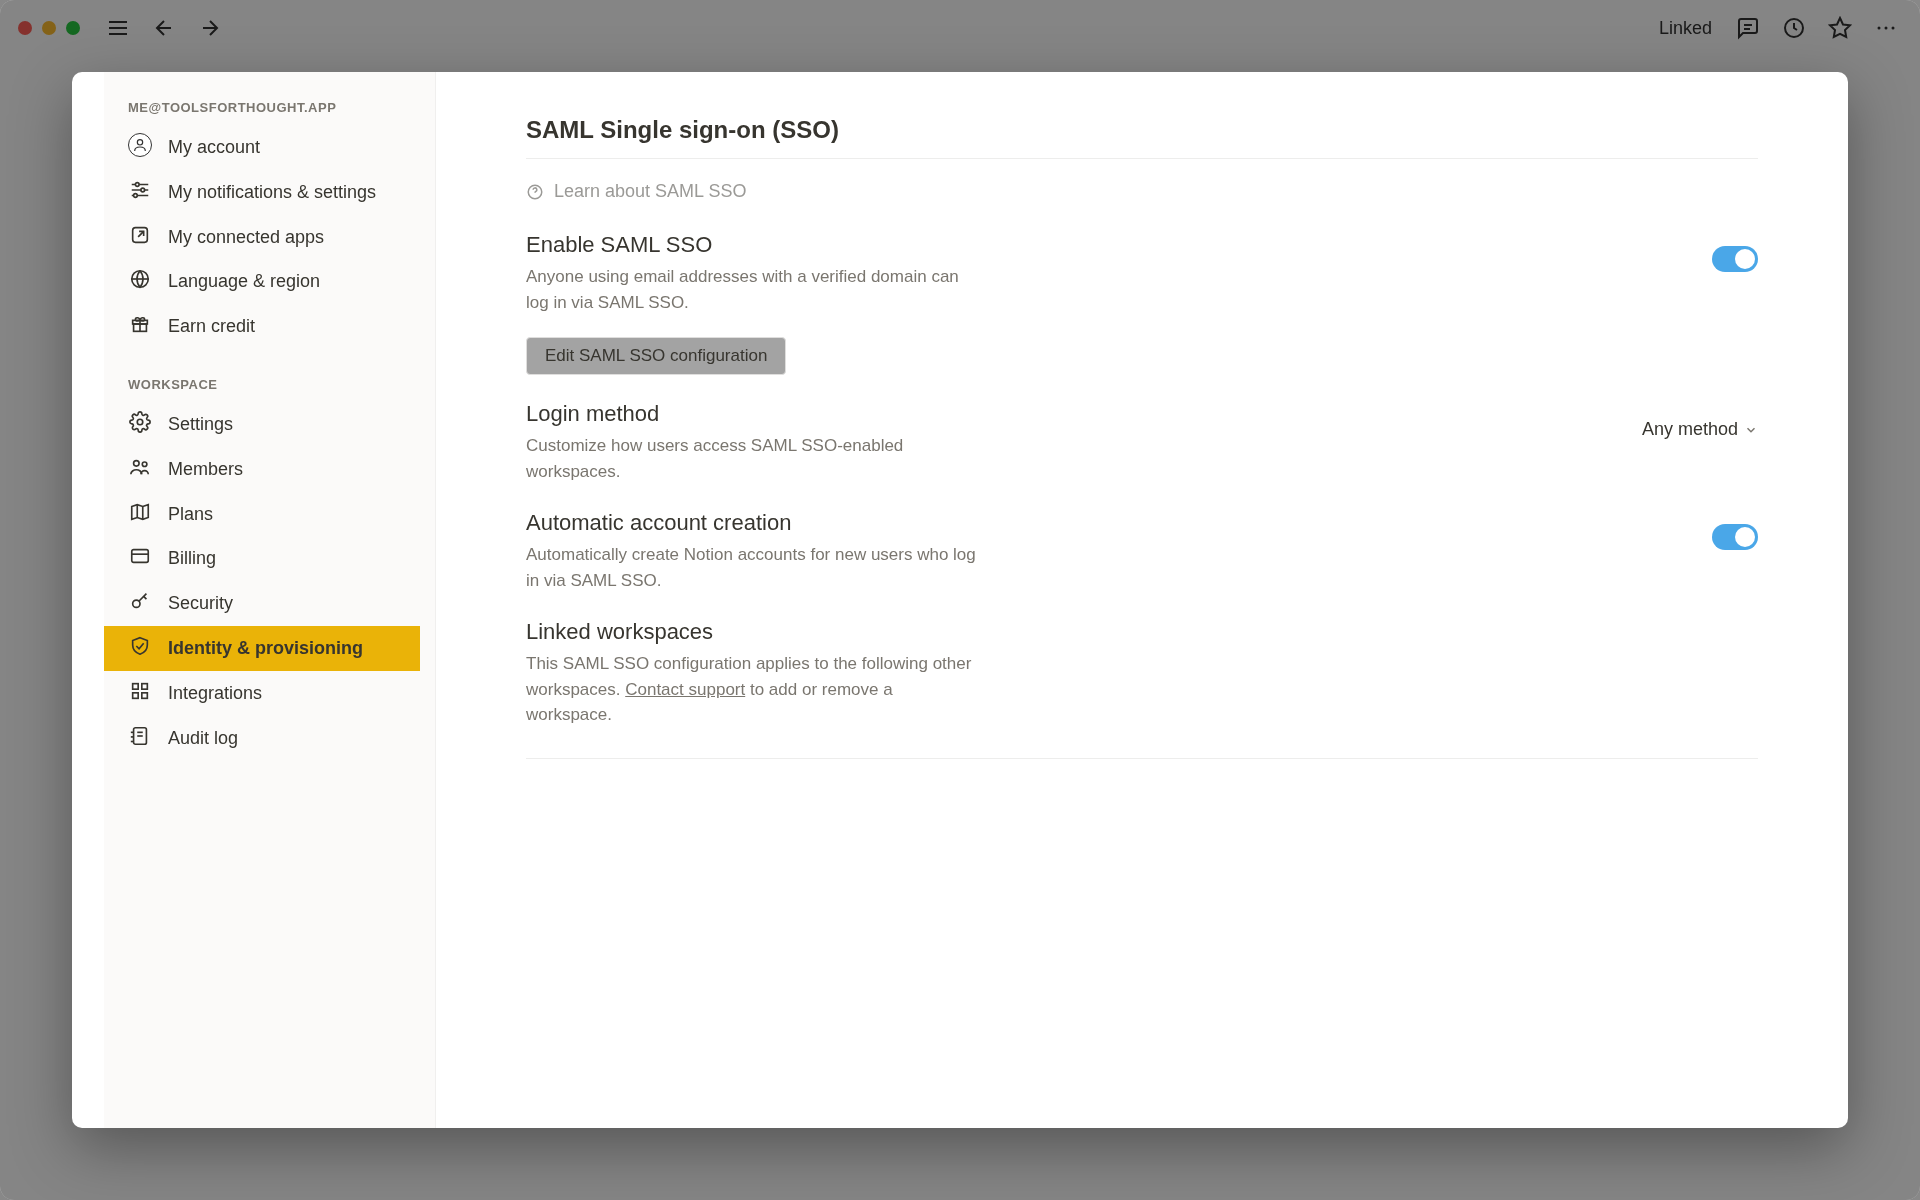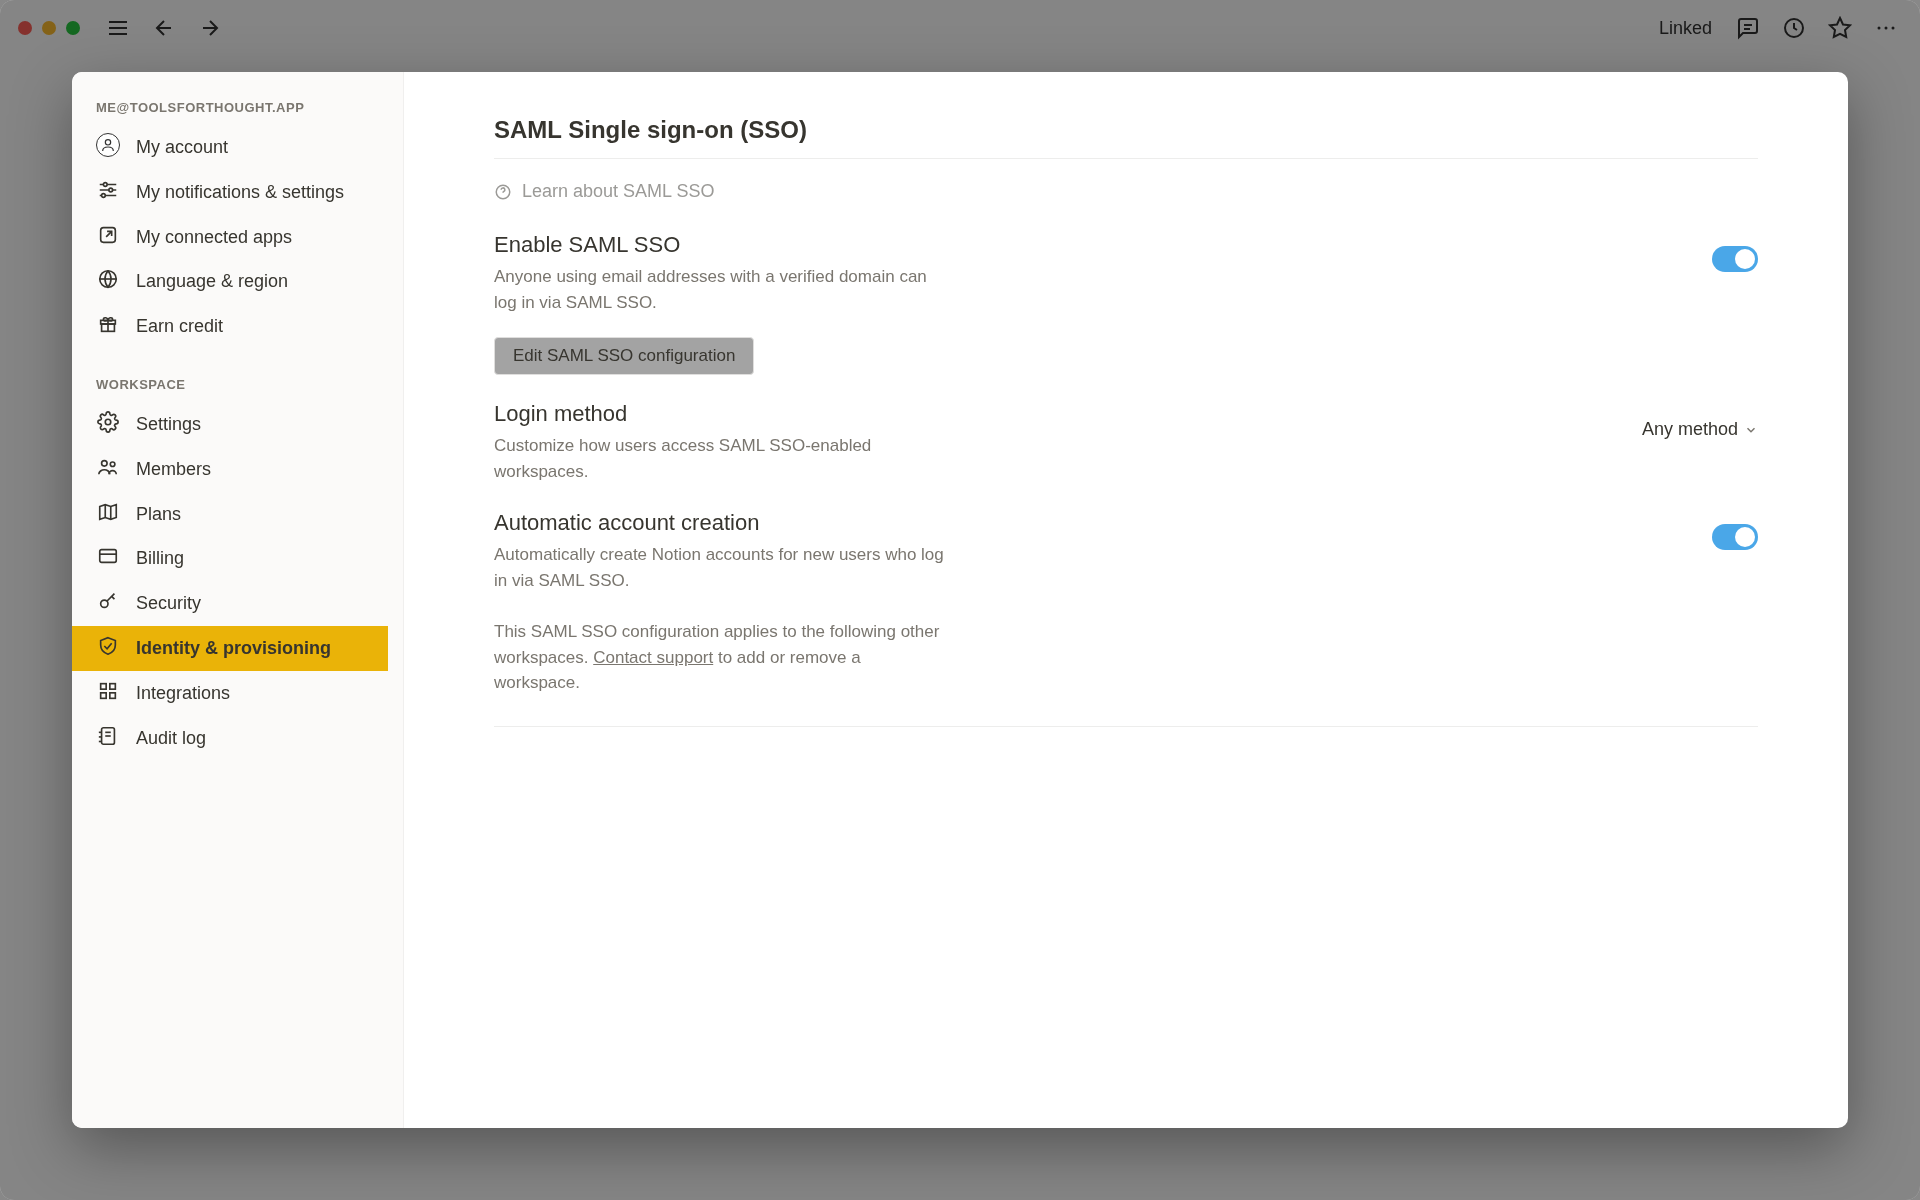--- a/index.html
+++ b/index.html
@@ -53,20 +53,21 @@
     box-shadow: 0 20px 60px rgba(0,0,0,0.35);
     display: flex;
     overflow: hidden;
   }
   .sidebar {
     width: 332px;
     background: #fbfaf9;
     border-right: 1px solid #f0efee;
     padding: 22px 15px 12px 0;
     overflow-y: auto;
+    margin-left: 32px;
   }
   .section-header {
     font-size: 13px;
     font-weight: 600;
     letter-spacing: 0.5px;
     color: #7a766f;
     padding: 6px 24px 10px 24px;
     text-transform: uppercase;
   }
   .side-item {
@@ -429,20 +430,21 @@
           <div class="setting-title">Automatic account creation</div>
           <div class="setting-desc">Automatically create Notion accounts for new users who log in via SAML SSO.</div>
         </div>
         <div class="right-control">
           <div class="toggle"></div>
         </div>
       </div>
 
       <div class="setting">
         <div class="text">
+          <div class="setting-title">Linked workspaces</div>
           <div class="setting-desc">
             <span>This SAML SSO configuration applies to the following other workspaces. </span><span class="link">Contact support</span><span> to add or remove a workspace.</span>
           </div>
         </div>
       </div>
 
       <div class="divider"></div>
     </div>
   </div>
 </div>

